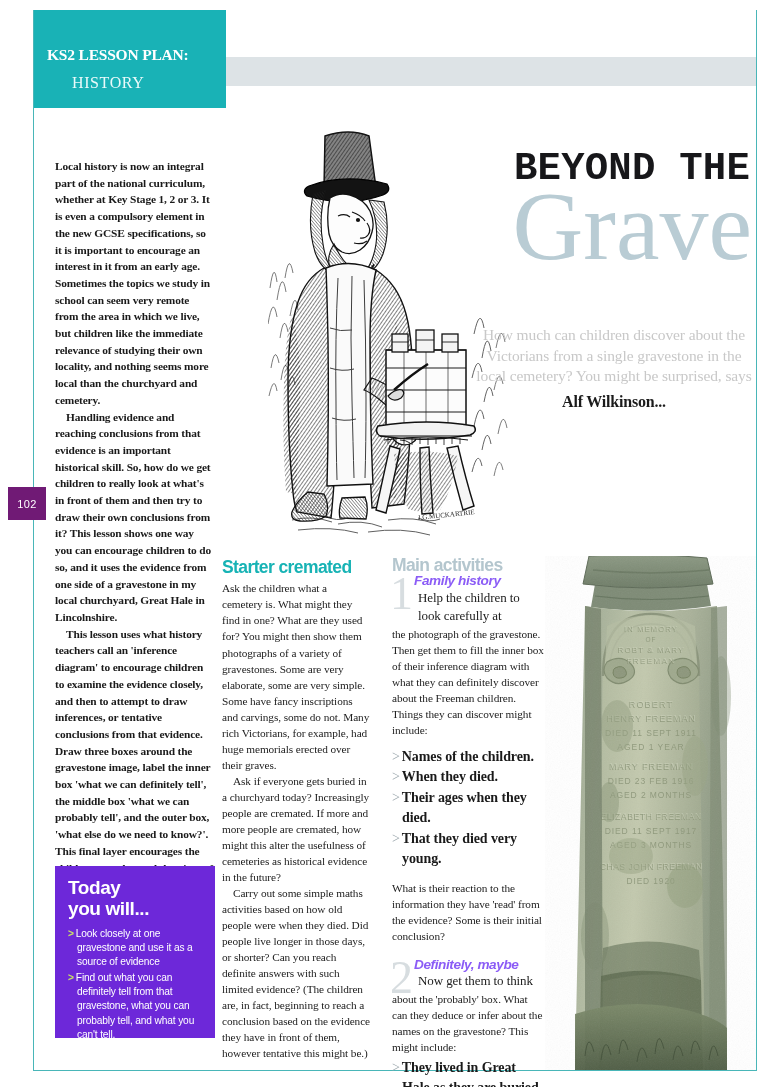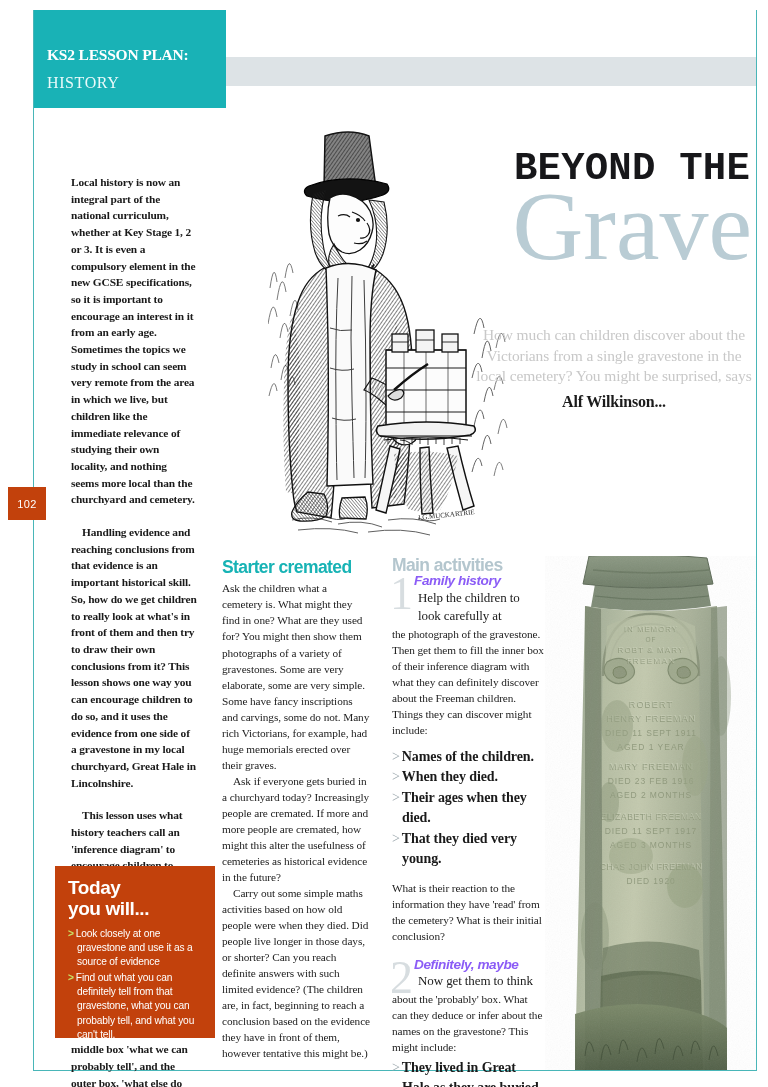--- a/index.html
+++ b/index.html
@@ -67,28 +67,29 @@
     white-space: nowrap;
   }
   .header-subject {
     margin-top: 12px;
     font-family: "Liberation Serif", serif;
     font-weight: normal;
     font-size: 16px;
     letter-spacing: 0.6px;
     color: #eafafa;
     line-height: 1;
+    margin-left: 25px;
   }
 
   
   .page-tab {
     position: absolute;
     left: 8px; top: 487px;
     width: 38px; height: 33px;
-    background: #c2410c;
+    background: #701a75;
     color: #ffffff;
     font-family: "Liberation Sans", sans-serif;
     font-size: 11px;
     display: flex;
     align-items: center;
     justify-content: center;
     letter-spacing: 0.3px;
   }
 
   
@@ -153,29 +154,29 @@
     left: 55px; top: 158px;
     width: 158px;
     font-family: "Liberation Serif", serif;
     font-weight: bold;
     font-size: 11.4px;
     line-height: 1.465;
     color: #1a1a1a;
     letter-spacing: -0.15px;
     text-align: left;
   }
-  .col-intro p { margin: 16px; }
+  .col-intro p { margin: 0; }
   .col-intro p + p { text-indent: 11px; }
 
   
   .today-box {
     position: absolute;
     left: 55px; top: 866px;
     width: 160px; height: 172px;
-    background: #c2410c;
+    background: #6d28d9;
     box-sizing: border-box;
     padding: 12px 12px 10px 13px;
   }
   .today-title {
     font-family: "Liberation Sans", sans-serif;
     font-weight: bold;
     font-size: 19px;
     line-height: 1.08;
     color: #ffffff;
     letter-spacing: -0.4px;
@@ -475,21 +476,21 @@
       <div class="act-num">1</div>
       <div class="act-sub">Family history</div>
       <div class="act-lead">Help the children to look carefully at</div>
       <div class="act-body">the photograph of the gravestone. Then get them to fill the inner box of their inference diagram with what they can definitely discover about the Freeman children. Things they can discover might include:</div>
       <ul class="bullets">
         <li><span class="mk">&gt;</span><span>Names of the children.</span></li>
         <li><span class="mk">&gt;</span><span>When they died.</span></li>
         <li><span class="mk">&gt;</span><span>Their ages when they died.</span></li>
         <li><span class="mk">&gt;</span><span>That they died very young.</span></li>
       </ul>
-      <div class="act-body para-gap">What is their reaction to the information they have 'read' from the cemetery? What is their initial conclusion?</div>
+      <div class="act-body para-gap">What is their reaction to the information they have 'read' from the evidence? Some is their initial conclusion?</div>
     </div>
 
     <div class="act-block para-gap" style="margin-top:14px;">
       <div class="act-num">2</div>
       <div class="act-sub">Definitely, maybe</div>
       <div class="act-lead">Now get them to think</div>
       <div class="act-body">about the 'probably' box. What can they deduce or infer about the names on the gravestone? This might include:</div>
       <ul class="bullets" style="margin-top:3px;">
         <li><span class="mk">&gt;</span><span>They lived in Great Hale as they are buried in the churchyard.</span></li>
       </ul>

